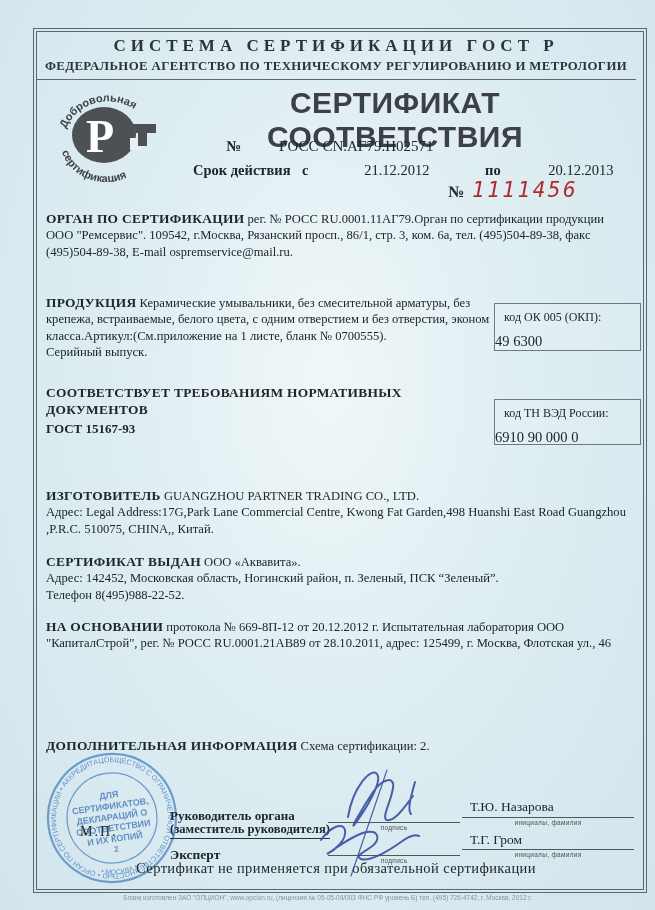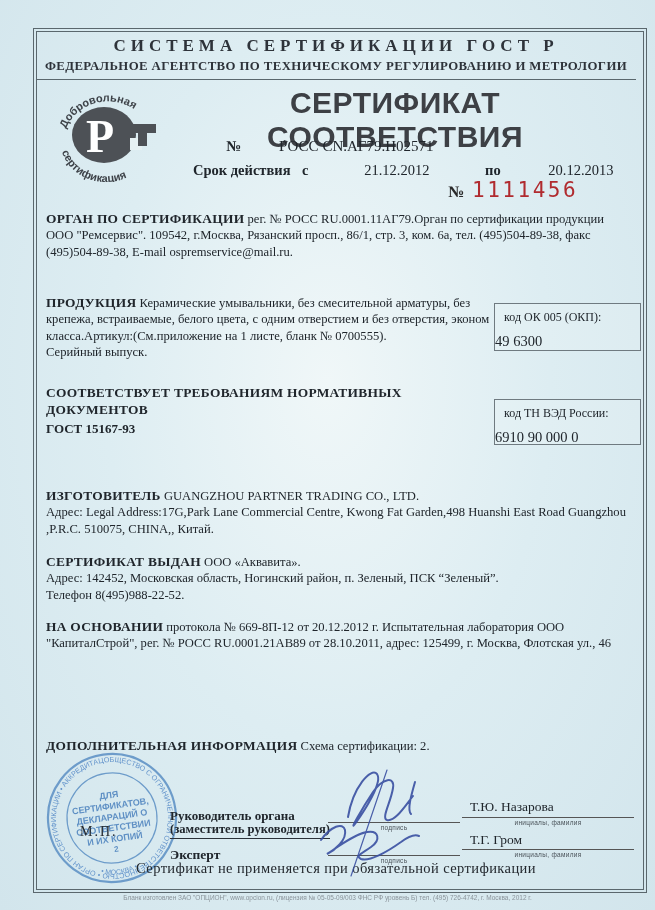--- a/index.html
+++ b/index.html
@@ -17,21 +17,21 @@
   .logo{left:50px;top:86px;width:112px;height:96px;}
   .cert-no-row{left:226px;top:138px;font-size:15px;}
   .cert-no-row .no{font-weight:bold;margin-right:38px;}
   .validity{left:193px;top:162px;font-size:14.5px;}
   .validity b{font-weight:bold;}
   .validity .d1{margin-left:52px;}
   .validity .po{margin-left:52px;font-weight:bold;}
   .validity .d2{margin-left:44px;}
   .blank-no{left:448px;top:178px;font-size:16px;}
   .blank-no .no{font-weight:bold;color:#2a2a2a;margin-right:8px;}
-  .blank-no .val{font-family:"DejaVu Sans Mono",monospace;font-size:21px;color:#b02b2f;letter-spacing:2.5px;}
+  .blank-no .val{font-family:"DejaVu Sans Mono",monospace;font-size:21px;color:#b02b2f;letter-spacing:2.5px;font-style:italic;}
   .section{font-size:12.6px;line-height:1.3;}
   .section .lbl{font-weight:bold;font-size:13.4px;letter-spacing:.3px;}
   .sec-organ{left:46px;top:210px;width:588px;}
   .sec-product{left:46px;top:294px;width:452px;}
   .sec-conforms{left:46px;top:384px;width:460px;}
   .sec-conforms .val{display:block;font-weight:bold;font-size:13px;margin-top:2px;}
   .sec-man{left:46px;top:487px;width:592px;}
   .sec-issued{left:46px;top:553px;width:592px;}
   .sec-basis{left:46px;top:618px;width:594px;}
   .sec-add{left:46px;top:737px;width:560px;}

